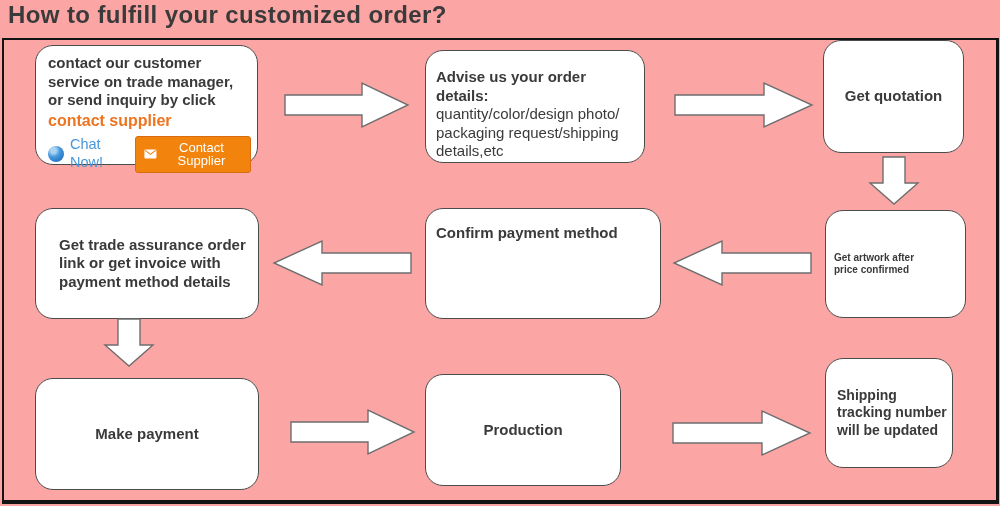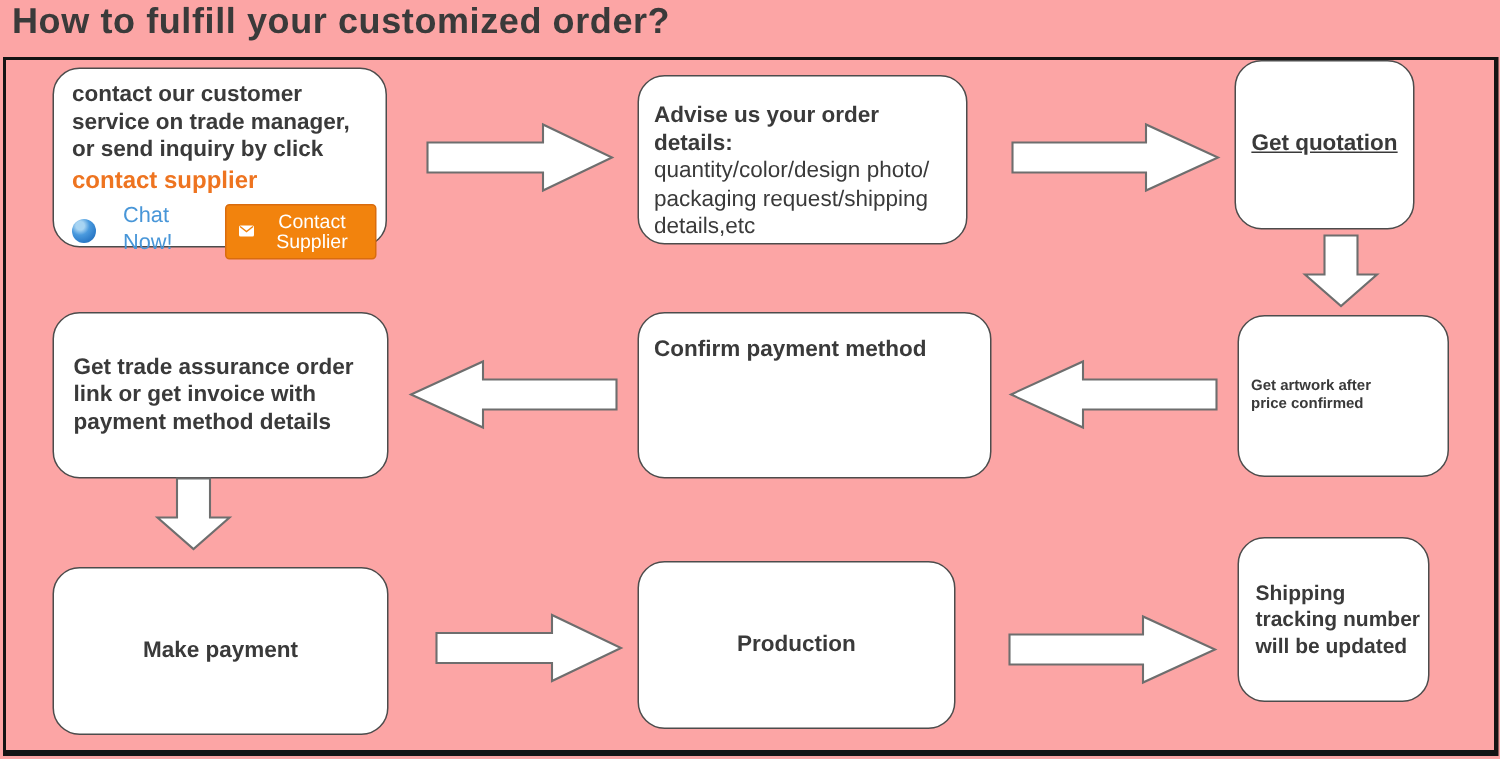--- a/index.html
+++ b/index.html
@@ -20,30 +20,30 @@
     border-radius:18px; box-sizing:border-box; font-size:15px; line-height:1.24;
     color:#3a3a3a;
   }
   .bold { font-weight:bold; }
   .lines { white-space:pre-line; }
   .center { display:flex; align-items:center; justify-content:center; text-align:center; }
   .vcenter { display:flex; flex-direction:column; justify-content:center; }
   
   #node-1 { left:35px;  top:45px;  width:223px; height:120px; padding:8px 6px 6px 12px; }
   #node-2 { left:425px; top:50px;  width:220px; height:113px; padding:17px 8px 8px 10px; }
-  #node-3 { left:823px; top:40px;  width:120px; height:113px;text-decoration:underline; }
+  #node-3 { left:823px; top:40px;  width:141px; height:113px; }
   #node-4 { left:825px; top:210px; width:141px; height:108px; padding-left:8px; font-size:10px; }
   #node-5 { left:425px; top:208px; width:236px; height:111px; padding:15px 8px 8px 10px; }
-  #node-6 { left:35px;  top:208px; width:224px; height:111px; padding-left:13px; }
+  #node-6 { left:35px;  top:208px; width:224px; height:111px; padding-left:23px; }
   #node-7 { left:35px;  top:378px; width:224px; height:112px; }
-  #node-8 { left:425px; top:374px; width:212px; height:112px; }
+  #node-8 { left:425px; top:374px; width:196px; height:112px; }
   #node-9 { left:825px; top:358px; width:128px; height:110px; padding-left:11px; font-size:14px; }
   
   .orange-link { color:#EE7420; font-size:16px; font-weight:bold; margin-top:1px; }
-  .chat-row { display:flex; align-items:center; margin-top:5px; gap:18px;justify-content:center; }
+  .chat-row { display:flex; align-items:center; margin-top:5px; gap:6px;justify-content:center; }
   .chat-icon {
     width:16px; height:16px; border-radius:50%; flex:0 0 auto;
     background:radial-gradient(circle at 34% 28%, #a8d4f2 0 18%, #4a9ade 40%, #2d7cc9 70%, #1d63ad 100%);
   }
   .chat-now { color:#4896D8; font-size:14.5px; cursor:pointer; }
   .cs-btn {
     display:flex; align-items:center; gap:6px; margin-left:4px;
     background:#F2830D; border:1px solid #d96c0e; border-radius:3px;
     color:#ffffff; font-family:"Liberation Sans", sans-serif; font-size:13px;
     padding:4px 10px 5px 8px; cursor:pointer; line-height:1;

